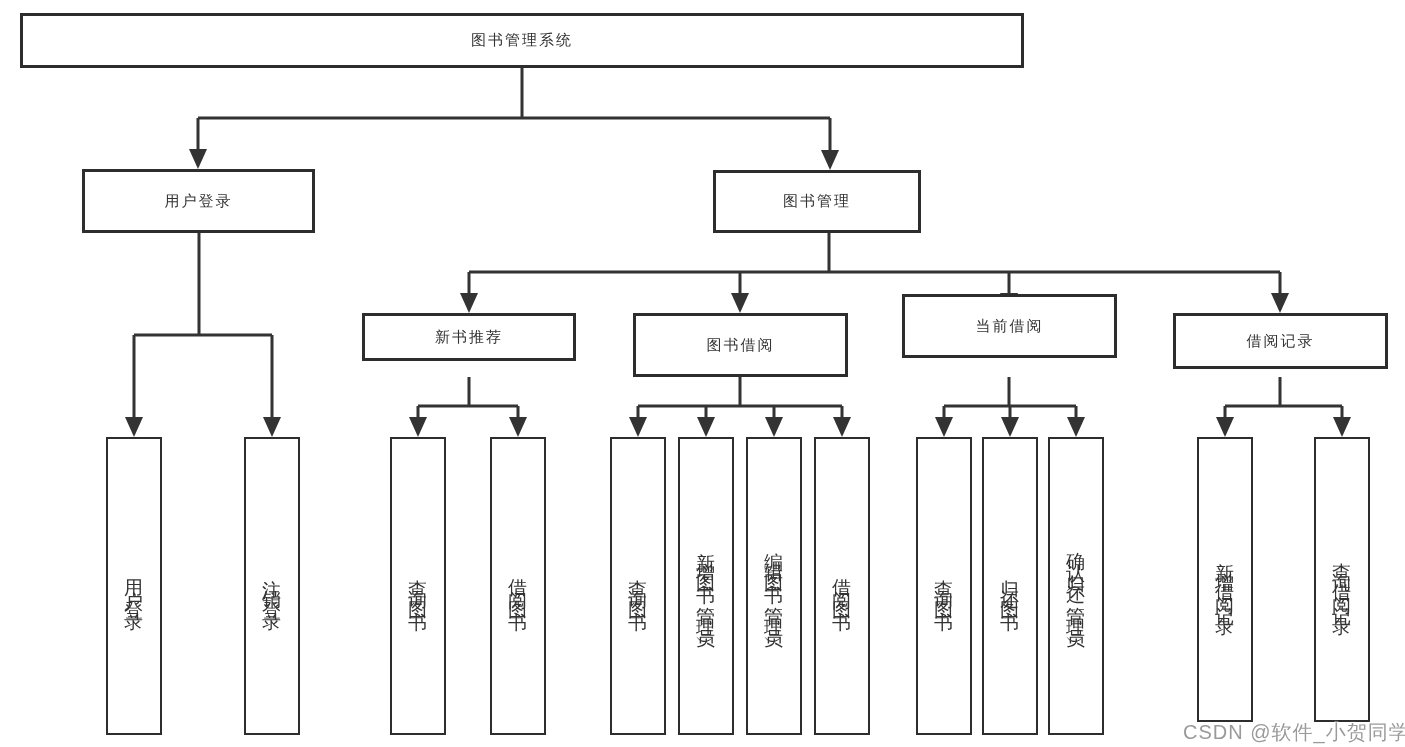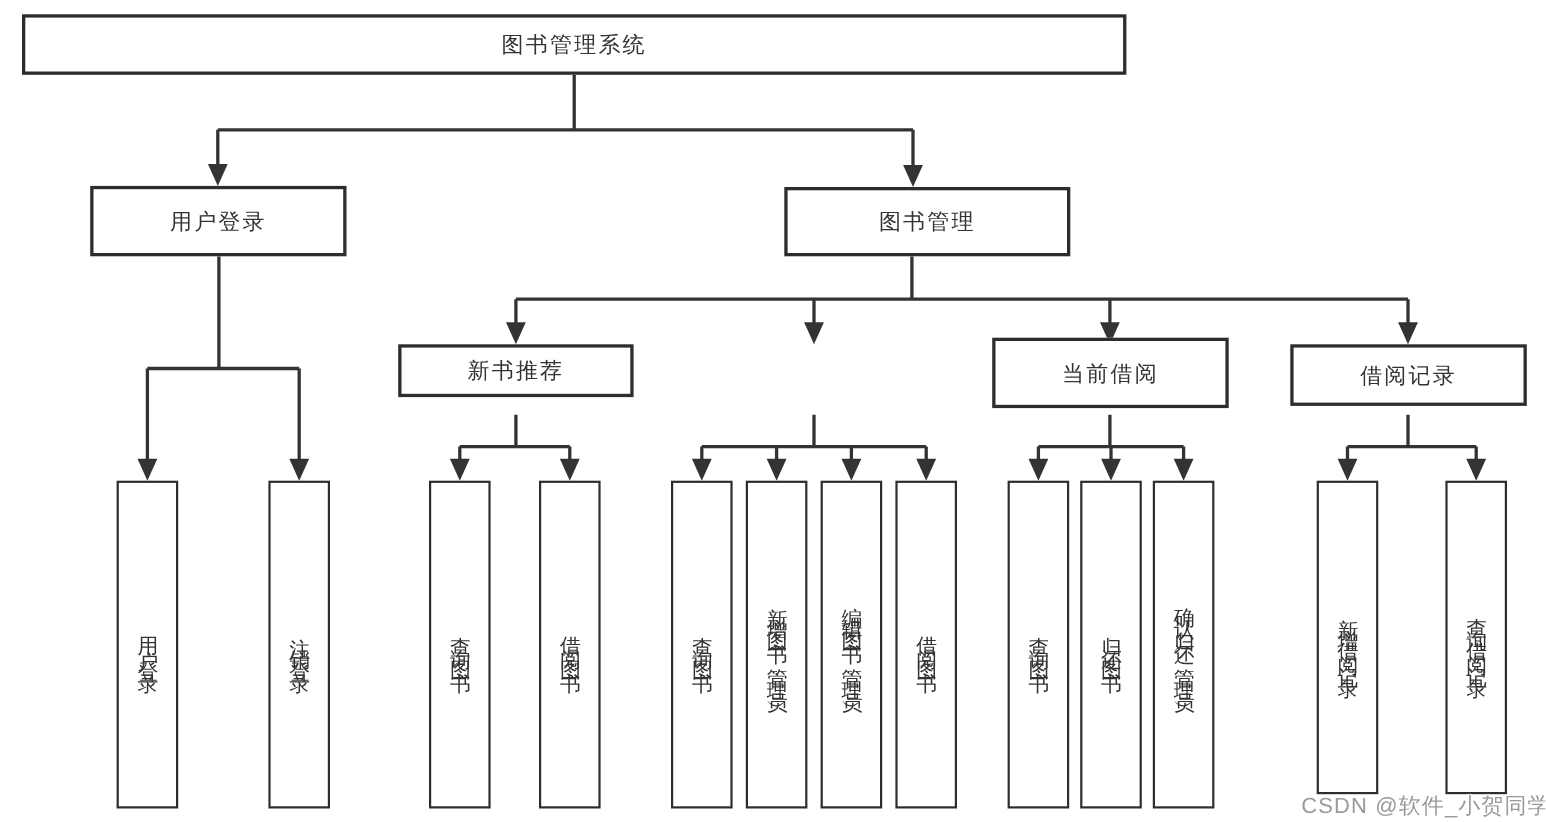--- a/index.html
+++ b/index.html
@@ -34,21 +34,21 @@
     box-sizing: border-box;
     background: #ffffff;
     border: 3px solid #2d2d2d;
     display: flex;
     align-items: center;
     justify-content: center;
     z-index: 2;
     color: #333333;
   }
   .hnode {
-    font-size: 20px;
+    font-size: 15px;
     letter-spacing: 2px;
   }
   .vnode {
     border-width: 2.5px;
     width: 56px;
     top: 437px;
     height: 298px;
     font-size: 19px;
   }
   .vnode .vtext {
@@ -108,28 +108,31 @@
     </g>
   </svg>
 
   <div class="node hnode" style="left:20px;top:13px;width:1004px;height:55px">
     <span>图书管理系统</span>
   </div>
 
   <div class="node hnode" style="left:82px;top:169px;width:233px;height:64px">
     <span>用户登录</span>
   </div>
-  <div class="node hnode" style="left:713px;top:170px;width:260px;height:63px">
+  <div class="node hnode" style="left:713px;top:170px;width:208px;height:63px">
     <span>图书管理</span>
   </div>
 
   <div class="node hnode" style="left:362px;top:313px;width:214px;height:48px">
     <span>新书推荐</span>
   </div>
-  <div class="node hnode" style="left:902px;top:307px;width:215px;height:64px">
+  <div class="node hnode" style="left:633px;top:313px;width:215px;height:64px">
+    <span>图书借阅</span>
+  </div>
+  <div class="node hnode" style="left:902px;top:294px;width:215px;height:64px">
     <span>当前借阅</span>
   </div>
   <div class="node hnode" style="left:1173px;top:313px;width:215px;height:56px">
     <span>借阅记录</span>
   </div>
 
   <div class="node vnode" style="left:106px">
     <span class="vtext">用户登录</span>
   </div>
   <div class="node vnode" style="left:244px">

